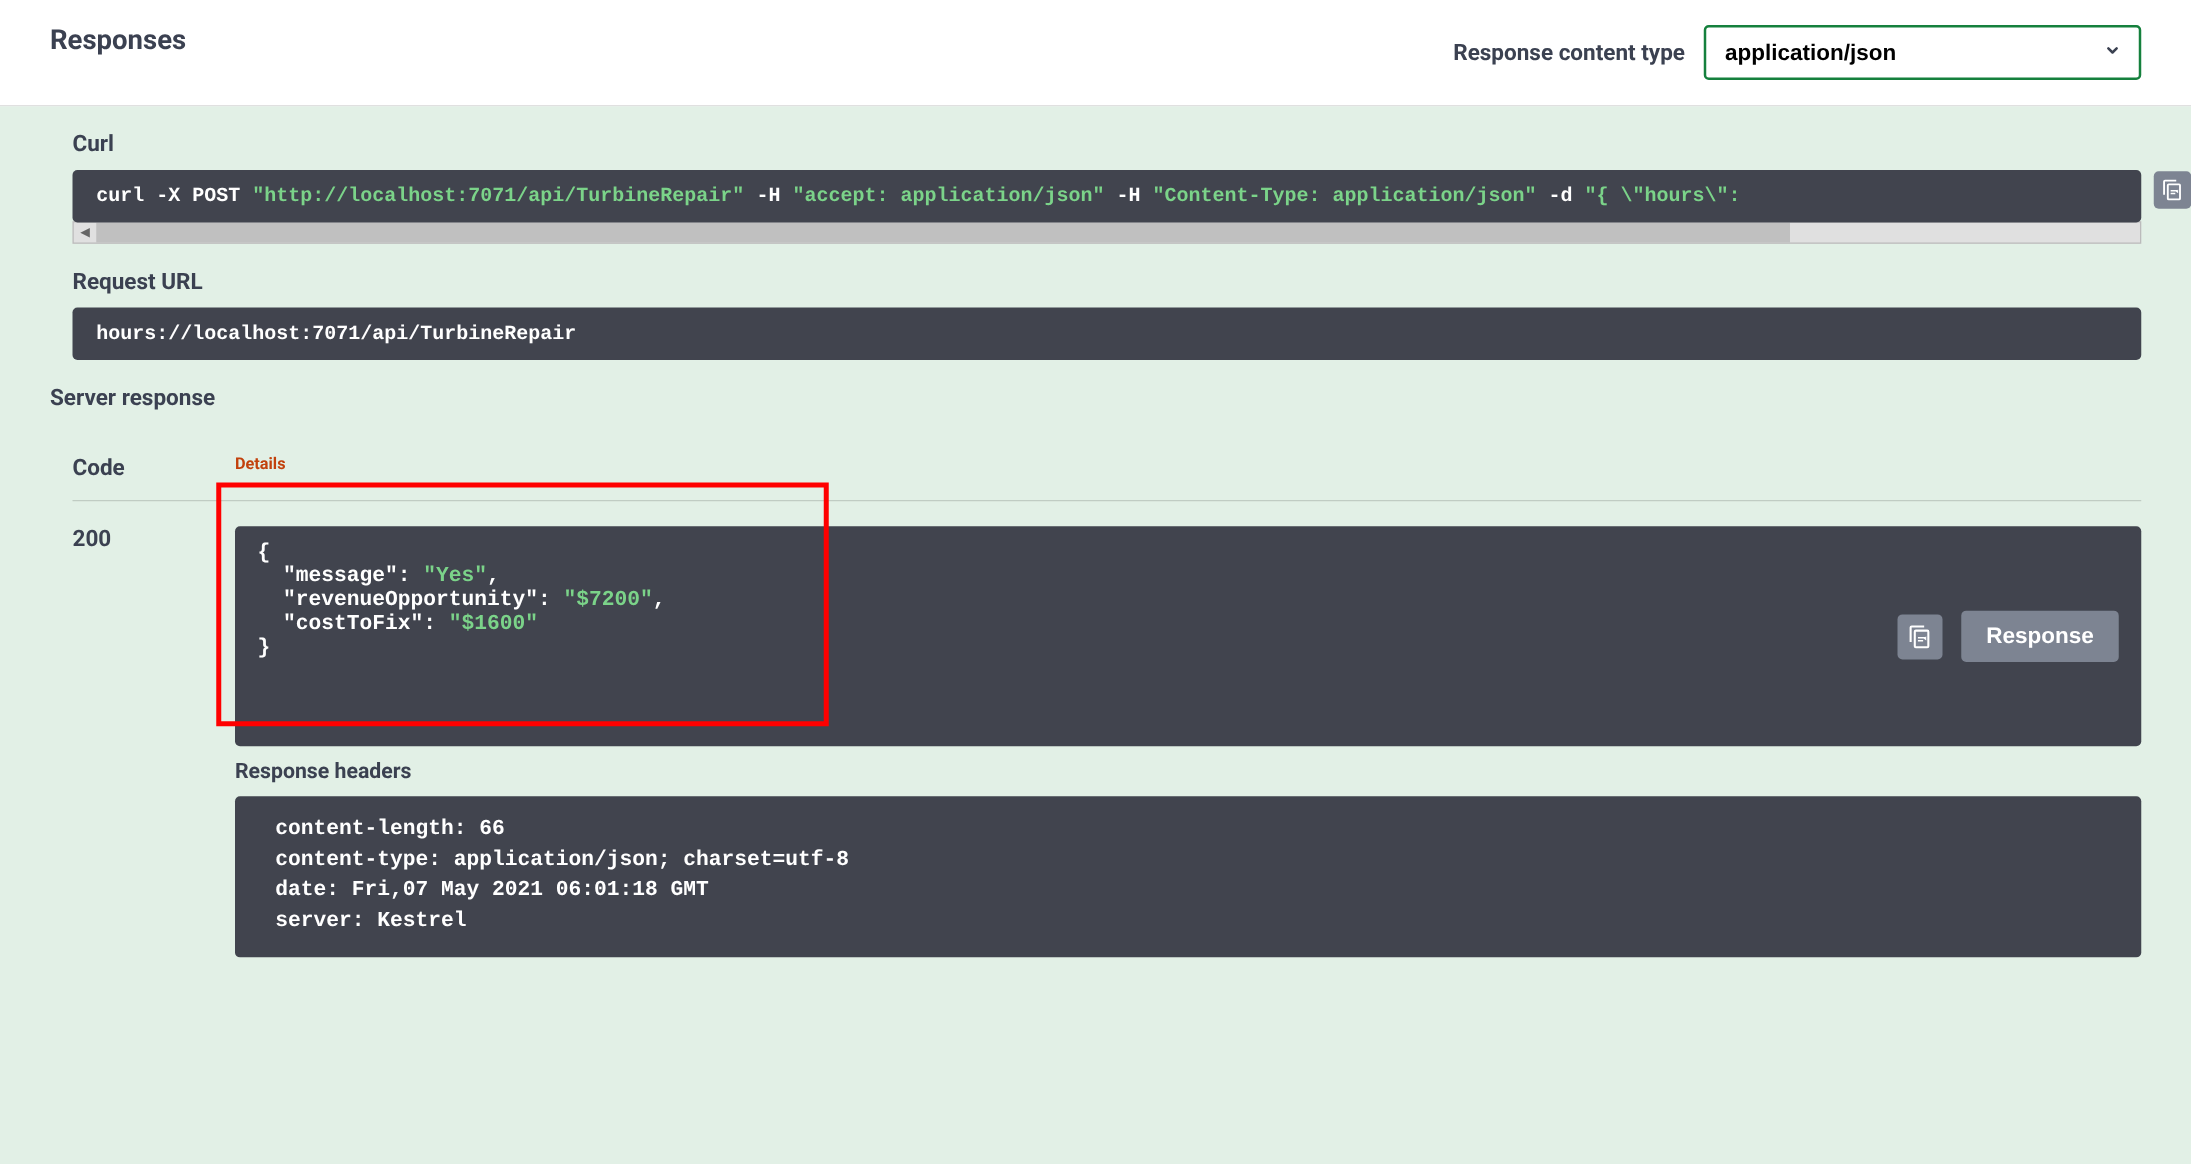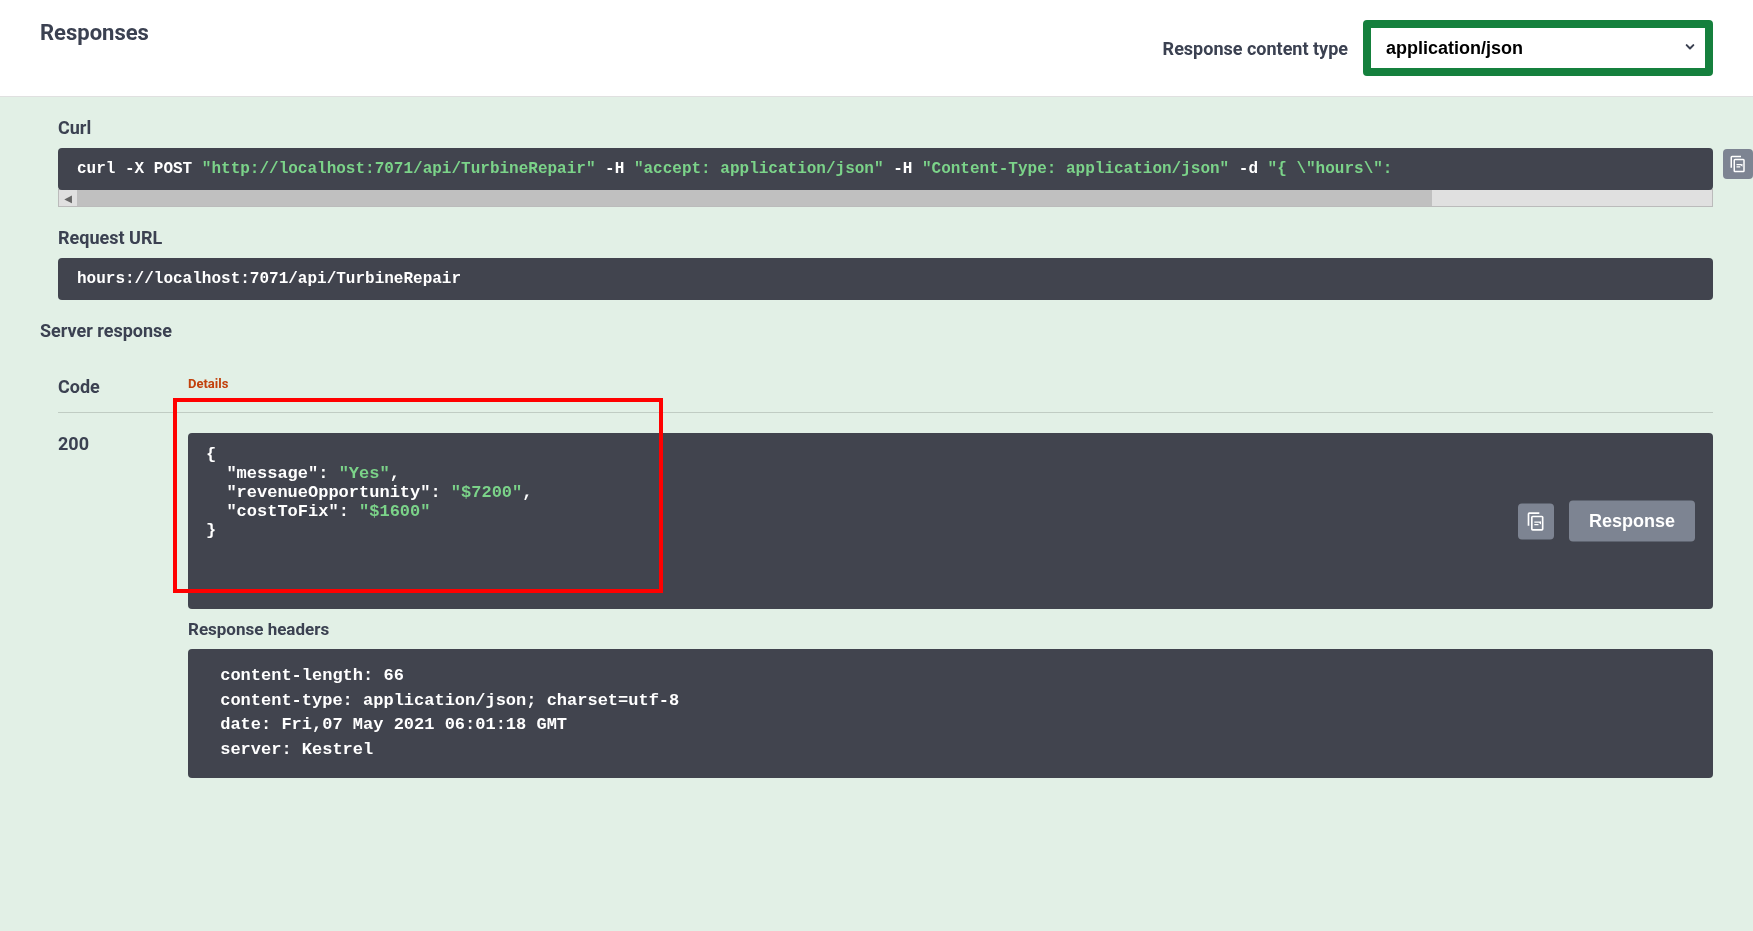--- a/index.html
+++ b/index.html
@@ -33,21 +33,21 @@
     .content-type-label {
       font-size: 18px;
       font-weight: 700;
       color: #3b4151;
       margin-left: 20px;
     }
     .content-type-select {
       font-size: 18px;
       font-weight: 700;
       padding: 10px 50px 10px 15px;
-      border: 8px solid #15803d;
+      border: 2px solid #15803d;
       border-radius: 4px;
       background: #ffffff;
       appearance: none;
       min-width: 350px;
       cursor: pointer;
       position: relative;
     }
     .select-wrapper {
       position: relative;
     }

